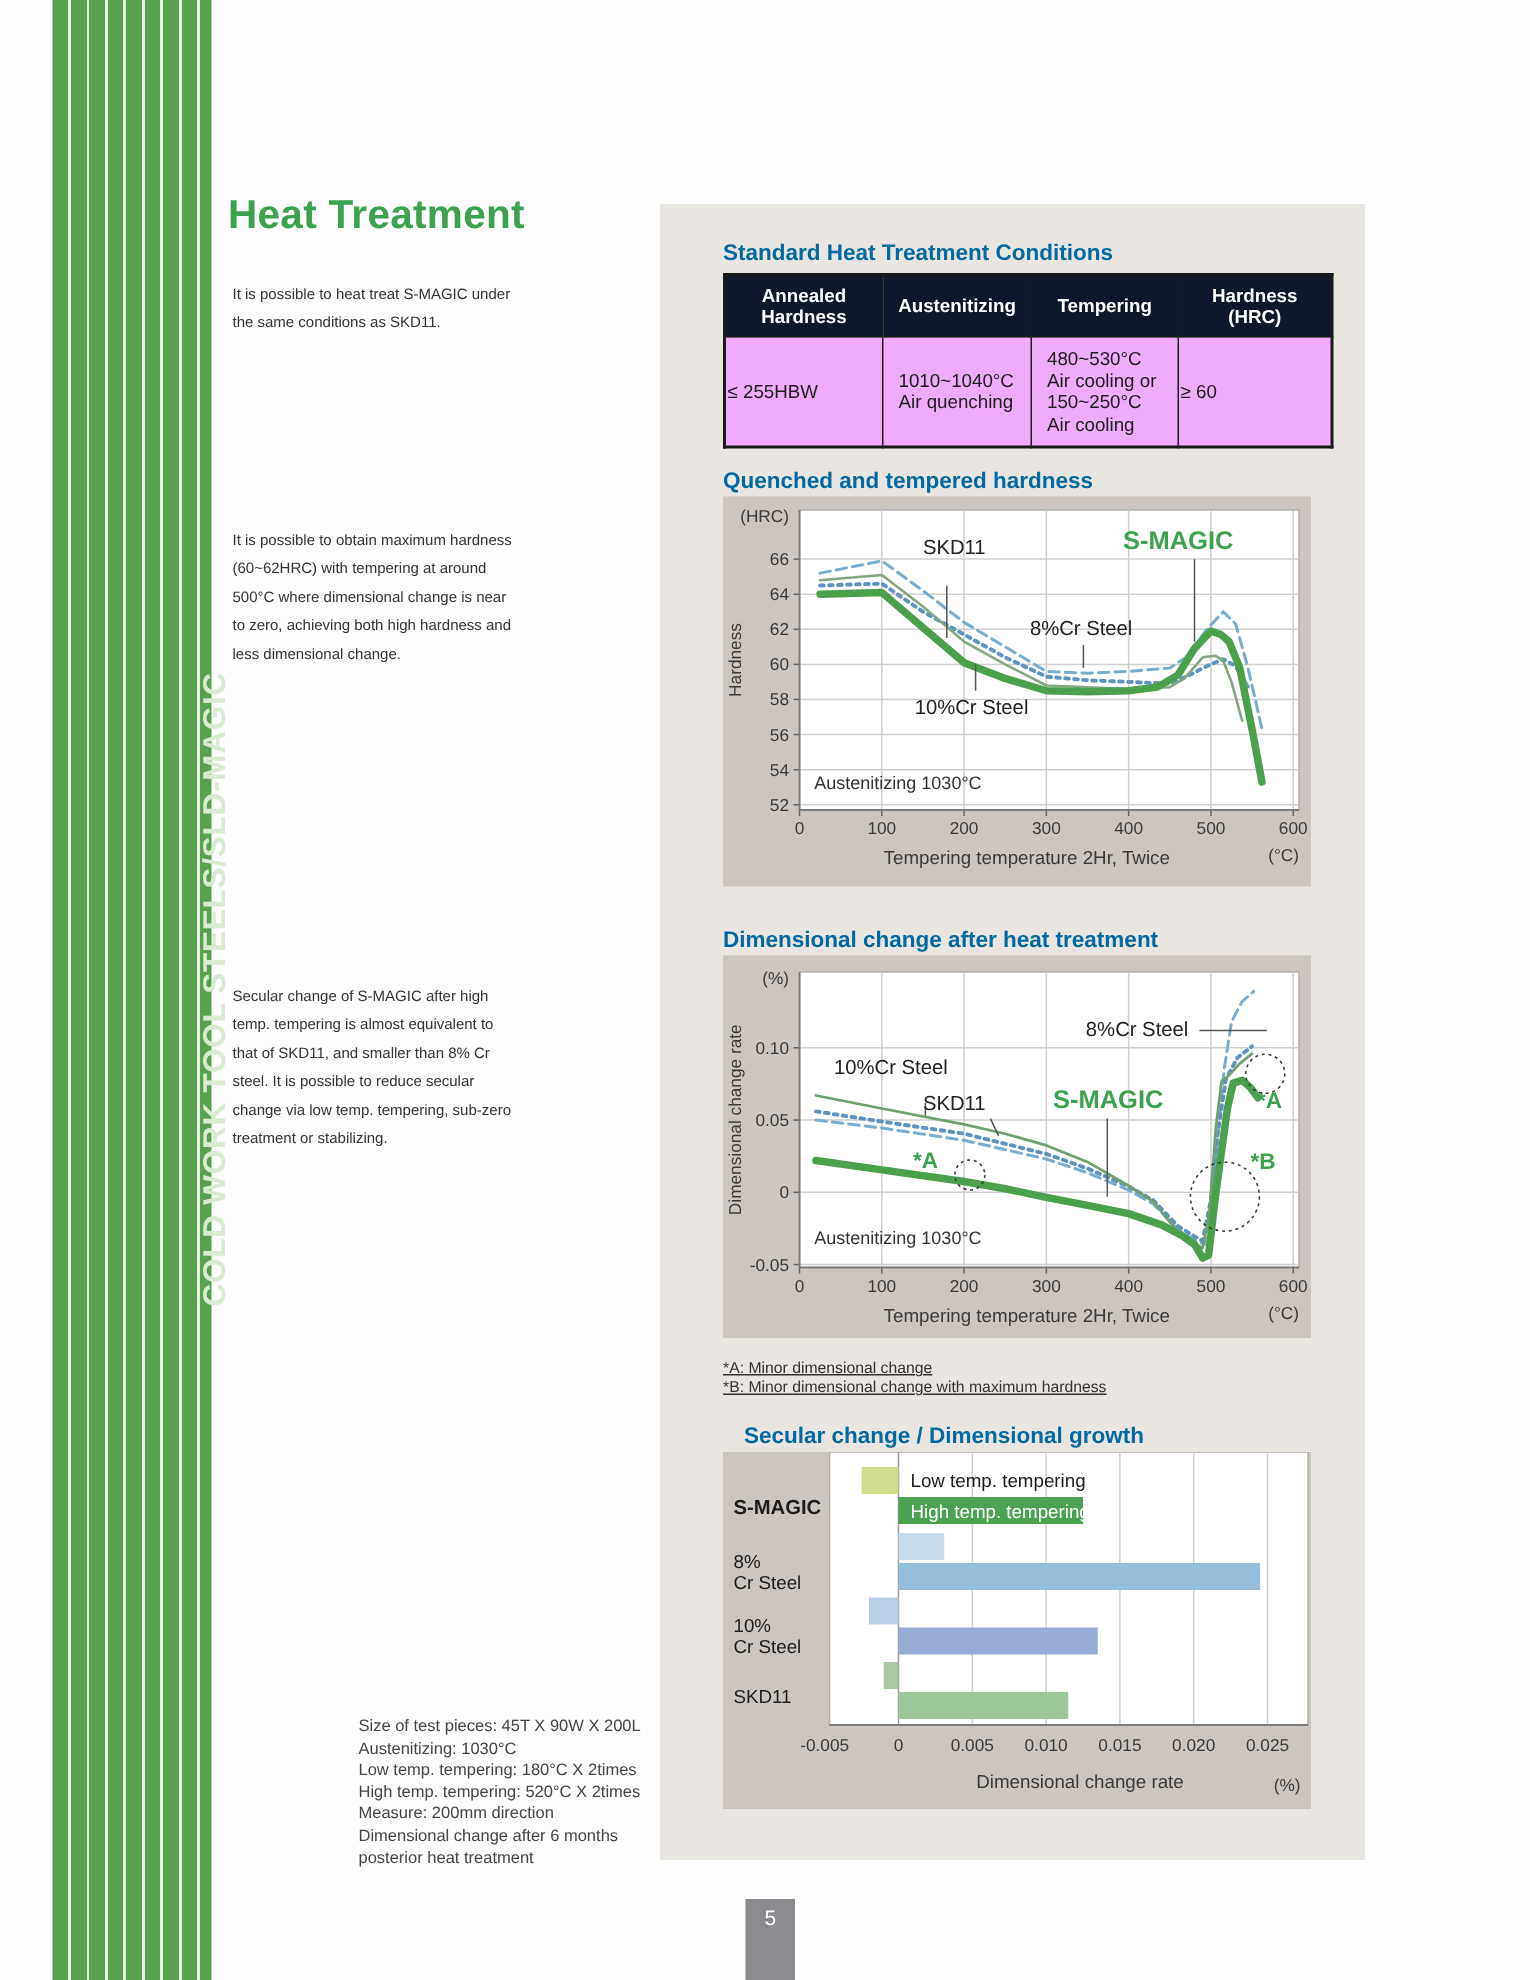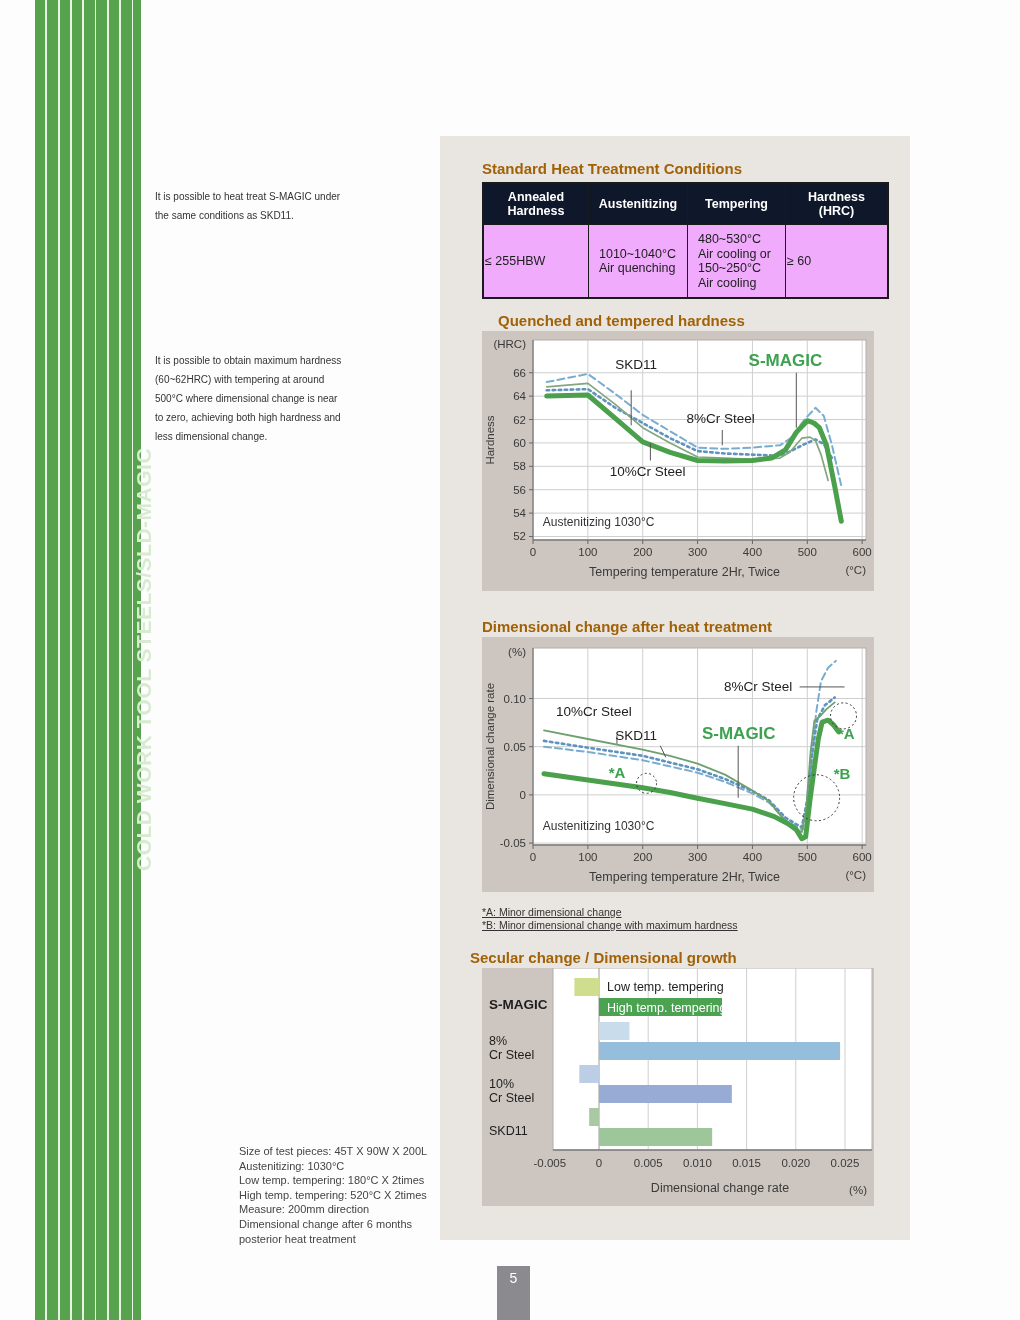--- a/index.html
+++ b/index.html
@@ -14,25 +14,25 @@
   .title{position:absolute;left:152px;top:128px;margin:0;
     font-size:27px;font-weight:bold;color:#3da24f;letter-spacing:0.2px;}
   .para{position:absolute;margin:0;font-size:10px;line-height:19px;color:#333;
     white-space:pre-line;width:300px;}
   .p1{left:155px;top:187px;}
   .p2{left:155px;top:351px;}
   .p3{left:155px;top:655px;}
   .notes{position:absolute;left:239px;top:1117px;width:215px;
     font-size:11px;line-height:14.6px;color:#444;white-space:pre-line;margin-top:27px;}
   .panel{position:absolute;left:440px;top:136px;width:470px;height:1104px;background:#e9e5e0;}
-  .sec{position:absolute;margin:0;font-size:15px;font-weight:bold;color:#a16207;}
+  .sec{position:absolute;margin:0;font-size:15px;font-weight:bold;color:#0369a1;}
   .s1{left:42px;top:24px;}
-  .s2{left:58px;top:176px;}
+  .s2{left:42px;top:176px;}
   .s3{left:42px;top:482px;}
-  .s4{left:30px;top:813px;}
+  .s4{left:56px;top:813px;}
   table.heat{position:absolute;left:42px;top:46px;width:392px;border-collapse:collapse;
     border:2px solid #1a1a1a;font-size:12.5px;color:#1d1d1d;table-layout:fixed;}
   table.heat th{background:#0f172a;color:#ffffff;font-weight:bold;height:38px;
     border:1px solid #1a1a1a;white-space:pre-line;line-height:14px;font-size:12.5px;}
   table.heat td{background:#f0abfc;height:70px;border:1px solid #1a1a1a;
     white-space:pre-line;line-height:14.5px;vertical-align:middle;}
   td.c{text-align:left;} td.l{text-align:left;padding-left:10px;}
   .chartbox{position:absolute;left:42px;background:#cdc6c0;}
   .cb1{top:195px;width:392px;height:260px;}
   .cb2{top:501px;width:392px;height:255px;}
@@ -44,27 +44,34 @@
 </style>
 </head>
 <body>
 
 <div class="page">
 
   <div class="sidebar">
     <div class="vtext">COLD WORK TOOL STEELS/SLD-MAGIC</div>
   </div>
 
+  <h1 class="title">Heat Treatment</h1>
   <p class="para p1">It is possible to heat treat S-MAGIC under
 the same conditions as SKD11.</p>
   <p class="para p2">It is possible to obtain maximum hardness
 (60~62HRC) with tempering at around
 500°C where dimensional change is near
 to zero, achieving both high hardness and
 less dimensional change.</p>
+  <p class="para p3">Secular change of S-MAGIC after high
+temp. tempering is almost equivalent to
+that of SKD11, and smaller than 8% Cr
+steel. It is possible to reduce secular
+change via low temp. tempering, sub-zero
+treatment or stabilizing.</p>
   <div class="notes">Size of test pieces: 45T X 90W X 200L
 Austenitizing: 1030°C
 Low temp. tempering: 180°C X 2times
 High temp. tempering: 520°C X 2times
 Measure: 200mm direction
 Dimensional change after 6 months
 posterior heat  treatment</div>
 
   <div class="panel">
 

